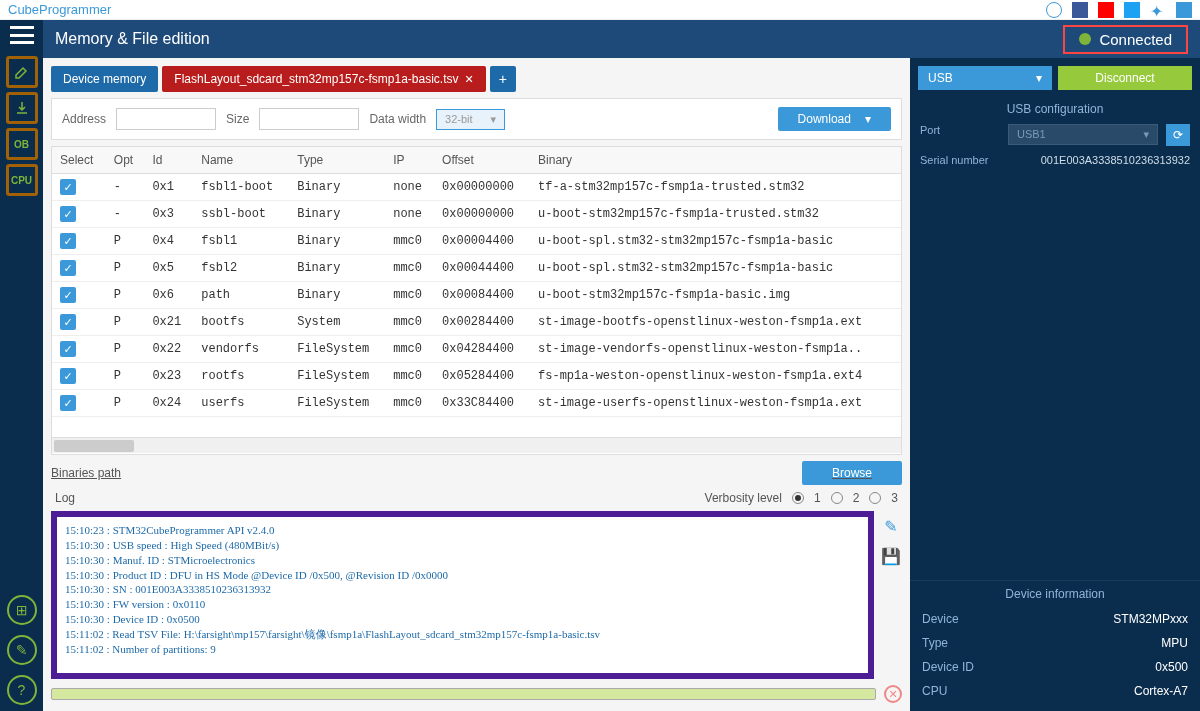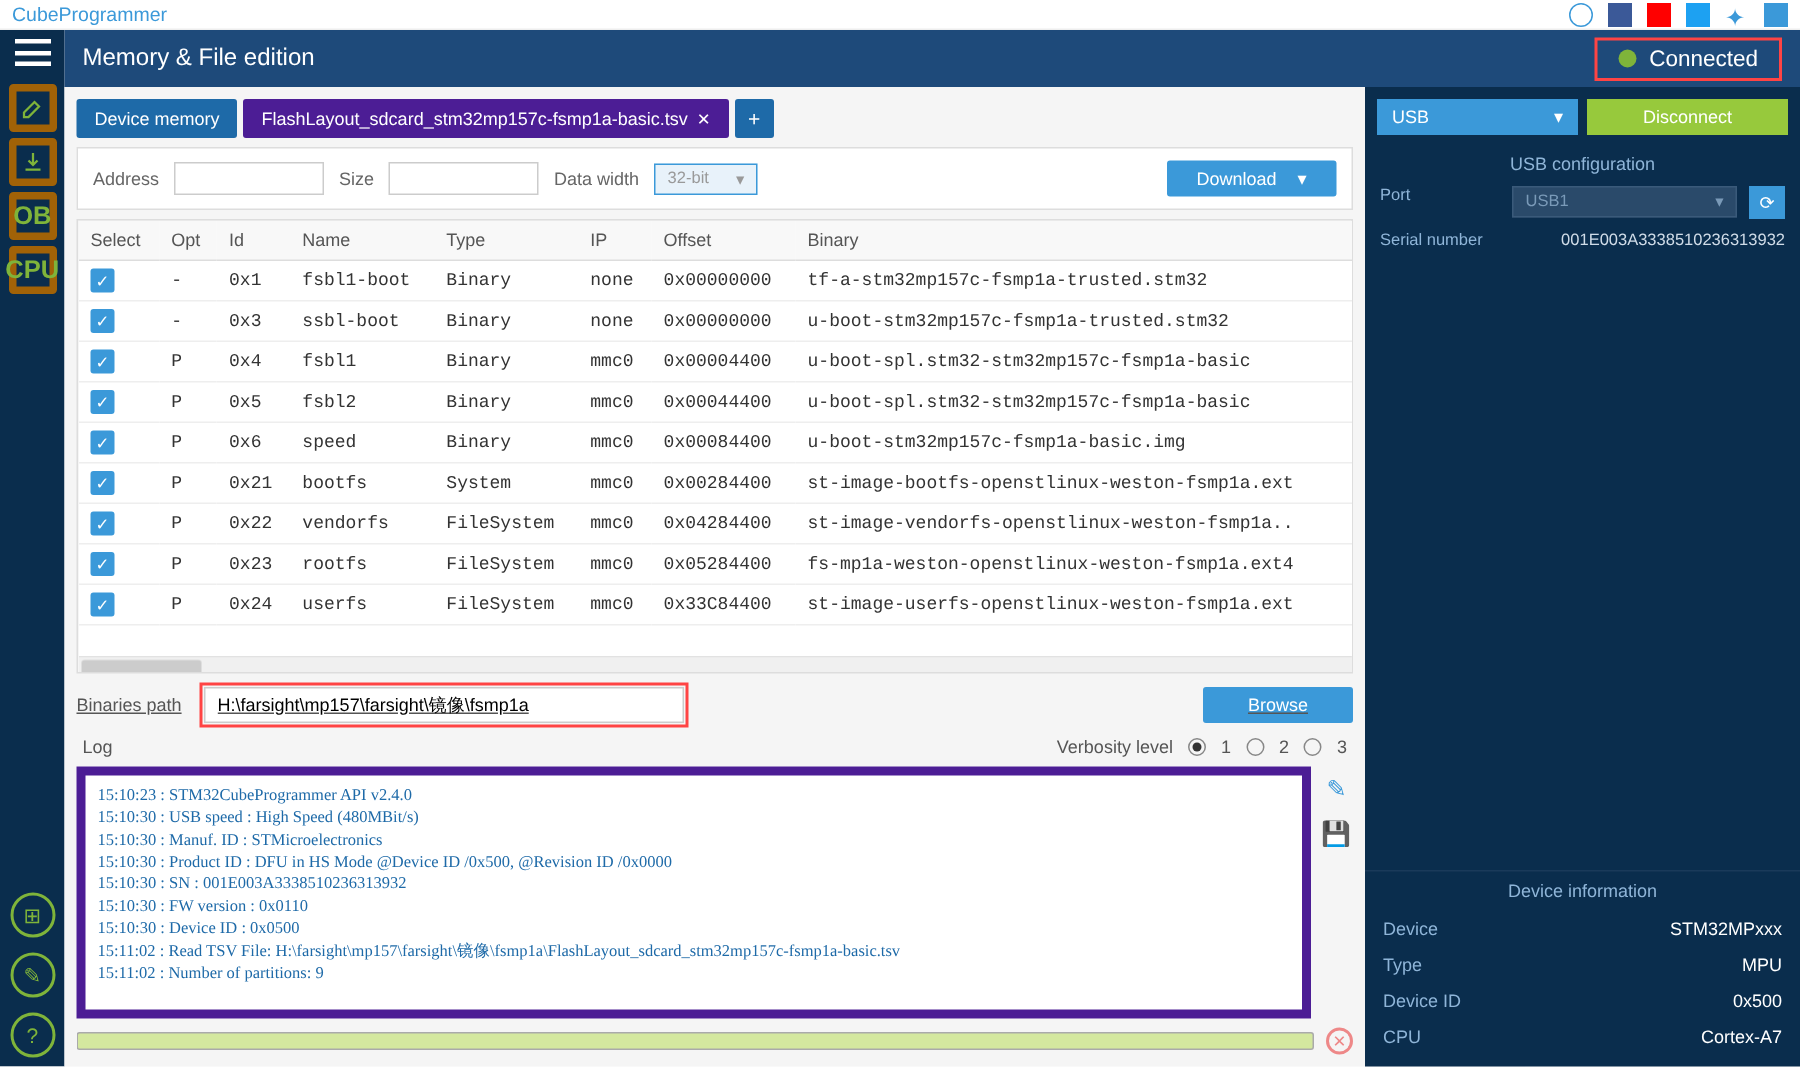--- a/index.html
+++ b/index.html
@@ -8,39 +8,39 @@
 .top-strip { height: 20px; background: #fff; display: flex; align-items: center; padding: 0 8px; border-bottom: 1px solid #eee; }
 .app-title { color: #3b99d9; font-size: 13px; font-weight: 500; }
 .social-icons { margin-left: auto; display: flex; gap: 10px; align-items: center; }
 .social-icons span { width: 16px; height: 16px; display: inline-block; }
 
 .container { display: flex; height: 691px; }
 
 .left-rail { width: 43px; background: #0a2d4d; display: flex; flex-direction: column; align-items: center; padding-top: 6px; gap: 4px; }
 .left-rail .hamburger { width: 24px; height: 18px; display: flex; flex-direction: column; justify-content: space-between; margin-bottom: 8px; cursor: pointer; }
 .left-rail .hamburger div { height: 3px; background: #fff; }
-.rail-btn { width: 32px; height: 32px; border: 5px solid #a16207; border-radius: 3px; display: flex; align-items: center; justify-content: center; color: #7fb43a; font-size: 17px; font-weight: bold; cursor: pointer; }
+.rail-btn { width: 32px; height: 32px; border: 3px solid #a16207; border-radius: 3px; display: flex; align-items: center; justify-content: center; color: #7fb43a; font-size: 10px; font-weight: bold; cursor: pointer; }
 .rail-spacer { flex: 1; }
 .rail-round { width: 30px; height: 30px; border: 2px solid #7fb43a; border-radius: 50%; display: flex; align-items: center; justify-content: center; color: #7fb43a; font-size: 14px; margin-bottom: 6px; cursor: pointer; }
 
 .main-area { flex: 1; display: flex; flex-direction: column; min-width: 0; }
 
 .title-bar { height: 38px; background: #1e4a7a; display: flex; align-items: center; padding: 0 12px; color: #fff; }
 .title-bar .title { font-size: 16px; font-weight: 300; }
 .conn-badge { margin-left: auto; border: 2px solid #ff4444; background: #1e4a7a; padding: 4px 14px; display: flex; align-items: center; gap: 8px; font-size: 15px; }
 .conn-dot { width: 12px; height: 12px; border-radius: 50%; background: #7fb43a; }
 
 .content-row { flex: 1; display: flex; min-height: 0; }
 
 .center-col { flex: 1; display: flex; flex-direction: column; background: #f5f5f5; min-width: 0; padding: 8px; gap: 6px; }
 
 .tabs-row { display: flex; gap: 4px; align-items: center; }
 .tab { padding: 6px 12px; font-size: 12px; color: #fff; border-radius: 2px; cursor: pointer; display: flex; align-items: center; gap: 6px; }
 .tab.active { background: #1e6aa8; }
-.tab.sub { background: #4c1d95; }
+.tab.sub { background: #b91c1c; }
 .tab-close { font-size: 11px; }
 .tab-add { width: 26px; height: 26px; background: #1e6aa8; color: #fff; display: flex; align-items: center; justify-content: center; font-size: 14px; border-radius: 2px; cursor: pointer; }
 
 .params-row { background: #fff; padding: 8px 10px; display: flex; align-items: center; gap: 10px; font-size: 12px; color: #555; border: 1px solid #ddd; }
 .params-row label { color: #666; }
 .params-row input { border: 1px solid #ccc; padding: 3px 6px; font-size: 12px; width: 100px; }
 .select-like { border: 1px solid #3b99d9; background: #e8f2fa; padding: 3px 8px; font-size: 11px; color: #999; display: inline-flex; align-items: center; gap: 18px; }
 .dl-btn { margin-left: auto; background: #3b99d9; color: #fff; padding: 5px 20px; font-size: 12px; border-radius: 2px; cursor: pointer; display: flex; align-items: center; gap: 14px; }
 
 .table-wrap { background: #fff; border: 1px solid #ddd; flex: 1; overflow: auto; min-height: 0; }
@@ -215,21 +215,21 @@
                   <td>fsbl2</td>
                   <td>Binary</td>
                   <td>mmc0</td>
                   <td>0x00044400</td>
                   <td>u-boot-spl.stm32-stm32mp157c-fsmp1a-basic</td>
                 </tr>
                 <tr>
                   <td><span class="chk">✓</span></td>
     <td>P</td>
                   <td>0x6</td>
-                  <td>speed</td>
+                  <td>path</td>
                   <td>Binary</td>
                   <td>mmc0</td>
                   <td>0x00084400</td>
                   <td>u-boot-stm32mp157c-fsmp1a-basic.img</td>
                 </tr>
                 <tr>
                   <td><span class="chk">✓</span></td>
     <td>P</td>
                   <td>0x21</td>
                   <td>bootfs</td>
@@ -269,23 +269,20 @@
                   <td>st-image-userfs-openstlinux-weston-fsmp1a.ext</td>
                 </tr>
               </tbody>
           </table>
           <div style="height:20px"></div>
           <div class="hscroll"></div>
         </div>
 
         <div class="binpath-row">
           <label>Binaries path</label>
-          <div class="binpath-wrap">
-              <input class="binpath-input" value="H:\farsight\mp157\farsight\镜像\fsmp1a" style="">
-            </div>
           <div style="flex:1"></div>
           <div class="browse-btn">Browse</div>
         </div>
 
         <div class="log-header">
           <span>Log</span>
           <div class="verbosity">
             <span>Verbosity level</span>
             <span class="radio on"></span>
               <span>1</span>

